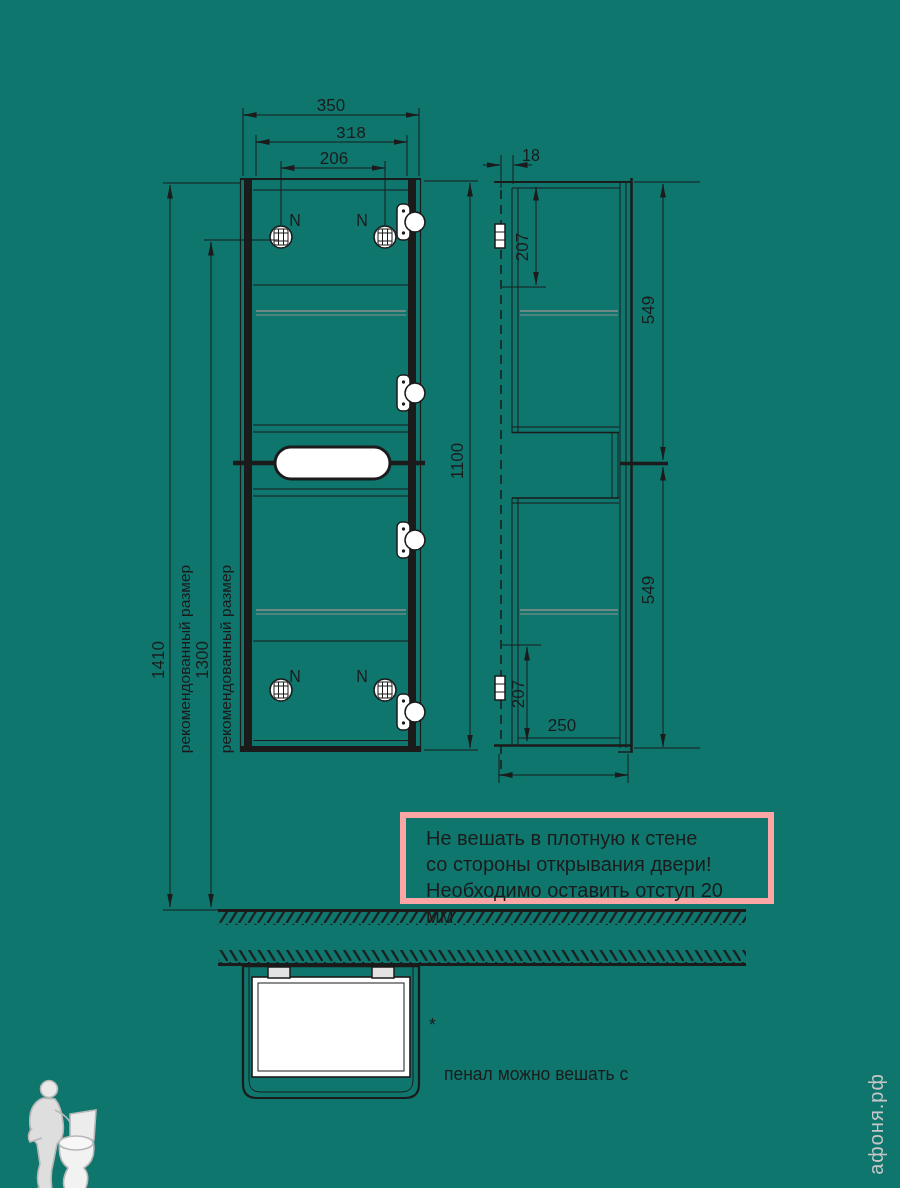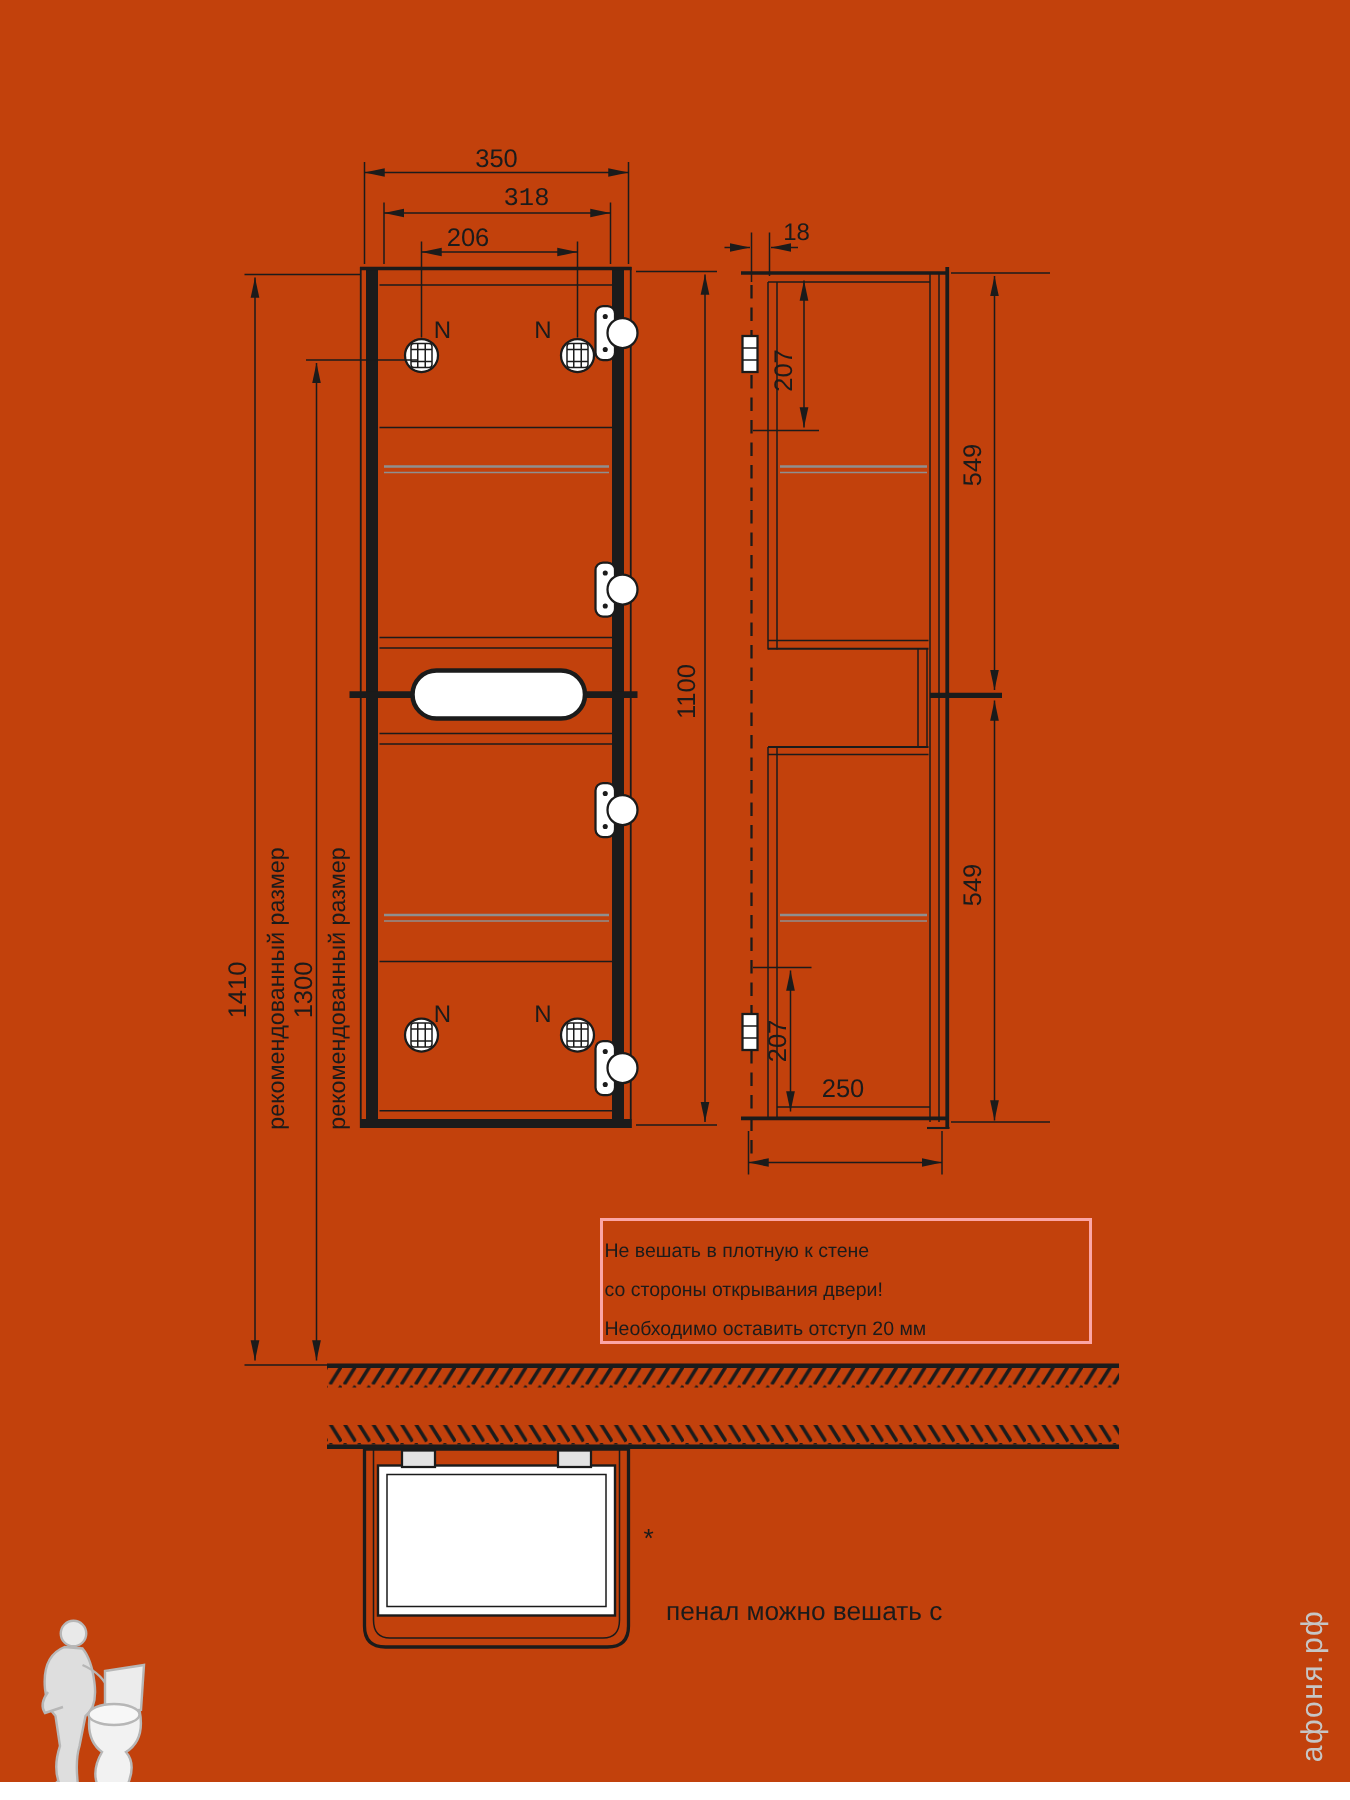--- a/index.html
+++ b/index.html
@@ -1,27 +1,27 @@
 <!DOCTYPE html>
 <html><head>
 <meta charset="utf-8">
 <style>
   html,body{margin:0;padding:0;background:#fff;}
-  .canvas{position:relative;width:900px;height:1188px;background:#c2410c;overflow:hidden;
+  .canvas{position:relative;width:900px;height:1188px;background:#0f766e;overflow:hidden;
           font-family:"Liberation Sans", sans-serif;color:#1b1b1b;}
   .layer{position:absolute;left:0;top:0;}
   .txt{position:absolute;white-space:nowrap;color:#1b1b1b;
        font-family:"Liberation Sans", sans-serif;transform:translate(-50%,-50%);}
   .rot{transform:translate(-50%,-50%) rotate(-90deg);}
   .dim{font-size:17px;}
   .dimsmall{font-size:16px;}
   .reclabel{font-size:15.5px;}
   .nlabel{font-size:16px;}
   .note-box{position:absolute;left:400px;top:812px;width:322px;height:66px;
-            border:2px solid #fca5a5;padding:7px 1px;font-size:13px;line-height:26px;}
+            border:6px solid #fca5a5;padding:7px 20px;font-size:20px;line-height:26px;}
   .legend-line{font-size:17.5px;transform:none;}
   .wm-text{font-size:20px;color:#c6c6c6;letter-spacing:1px;}
 </style>
 </head>
 <body>
 
 <div class="canvas">
 
   <svg class="layer" width="900" height="1200" viewBox="0 0 900 1200">
     <defs>
@@ -239,21 +239,21 @@
       <path d="M20,52 Q14,60 18,66 L30,62" fill="#dedede"></path>
       <path d="M58,38 L84,34 L82,64 L58,66 z" fill="#ececec"></path>
       <path d="M48,66 Q45,84 56,92 Q49,104 53,114 L73,114 Q79,100 72,92 Q85,84 81,64 z" fill="#f2f2f2"></path>
       <ellipse cx="64" cy="67" rx="17" ry="7" fill="#f7f7f7"></ellipse>
       <path d="M26,112 L20,118 L34,118 z" fill="#cfcfcf"></path>
     </g>
   </svg>
 
   <div class="txt dim" style="left:331px;top:106px;">350</div>
   <div class="txt dim" style="left:351px;top:133px;font-family:Liberation Mono, monospace;">318</div>
-  <div class="txt dim" style="left:312px;top:159px;">206</div>
+  <div class="txt dim" style="left:334px;top:159px;">206</div>
   <div class="txt rot dim" style="left:458px;top:461px;">1100</div>
 
   <div class="txt rot dim" style="left:159px;top:660px;">1410</div>
   <div class="txt rot reclabel" style="left:185px;top:659px;">рекомендованный размер</div>
   <div class="txt rot dim" style="left:203px;top:660px;">1300</div>
   <div class="txt rot reclabel" style="left:226px;top:659px;">рекомендованный размер</div>
 
   <div class="txt nlabel" style="left:295px;top:221px;">N</div>
   <div class="txt nlabel" style="left:362px;top:221px;">N</div>
   <div class="txt nlabel" style="left:295px;top:677px;">N</div>

